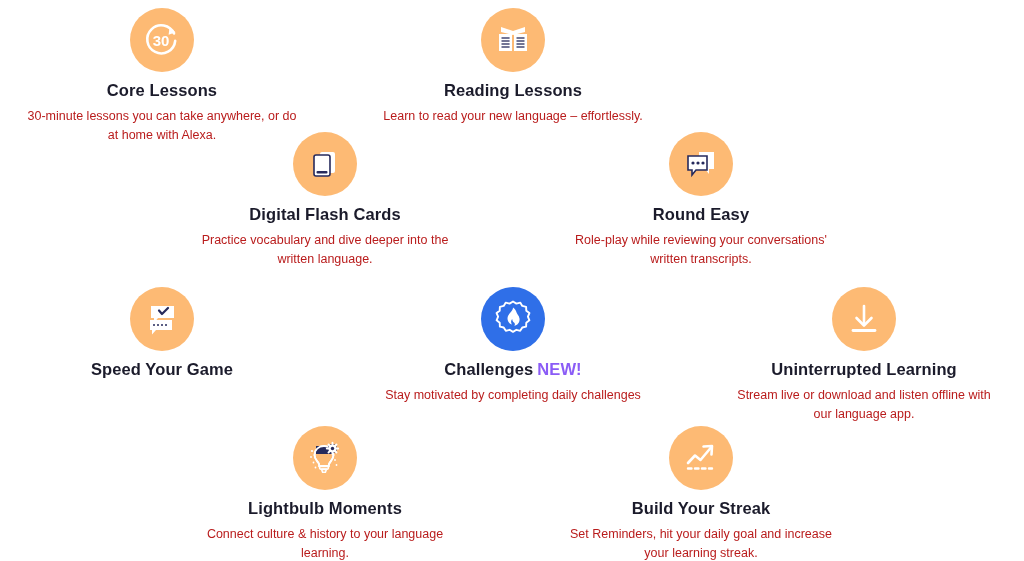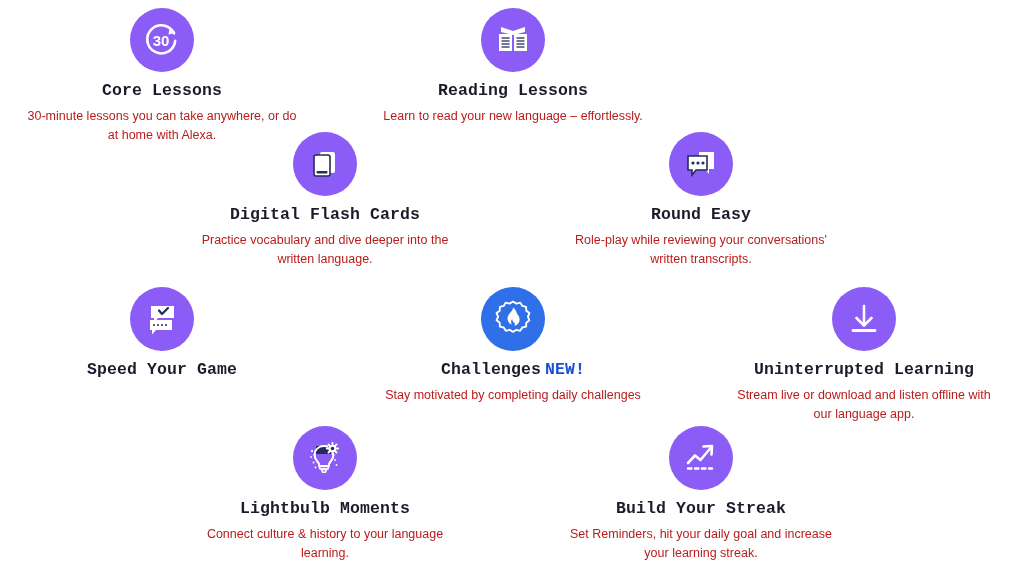--- a/index.html
+++ b/index.html
@@ -22,43 +22,42 @@
   .feature-card {
     position: absolute;
     width: 300px;
     text-align: center;
     box-sizing: border-box;
   }
   .icon-badge {
     width: 64px;
     height: 64px;
     border-radius: 50%;
-    background: #8b5cf6;
+    background: #fdba74;
     display: inline-flex;
     align-items: center;
     justify-content: center;
     margin: 0 auto;
   }
   .icon-badge.accent {
     background: #2f6fe8;
   }
   .icon-badge svg {
     display: block;
   }
   .feature-title {
     font-size: 16.5px;
     font-weight: bold;
     color: #1b1b2b;
     margin-top: 9px;
     letter-spacing: 0.1px;
     line-height: 1.2;
-    font-family: Liberation Mono, monospace;
   }
   .feature-title .new-tag {
-    color: #1d4ed8;
+    color: #8b5cf6;
     font-weight: bold;
     margin-left: 4px;
   }
   .feature-desc {
     font-size: 12.5px;
     color: #b91c1c;
     line-height: 1.55;
     margin-top: 6px;
     padding: 0 14px;
   }

